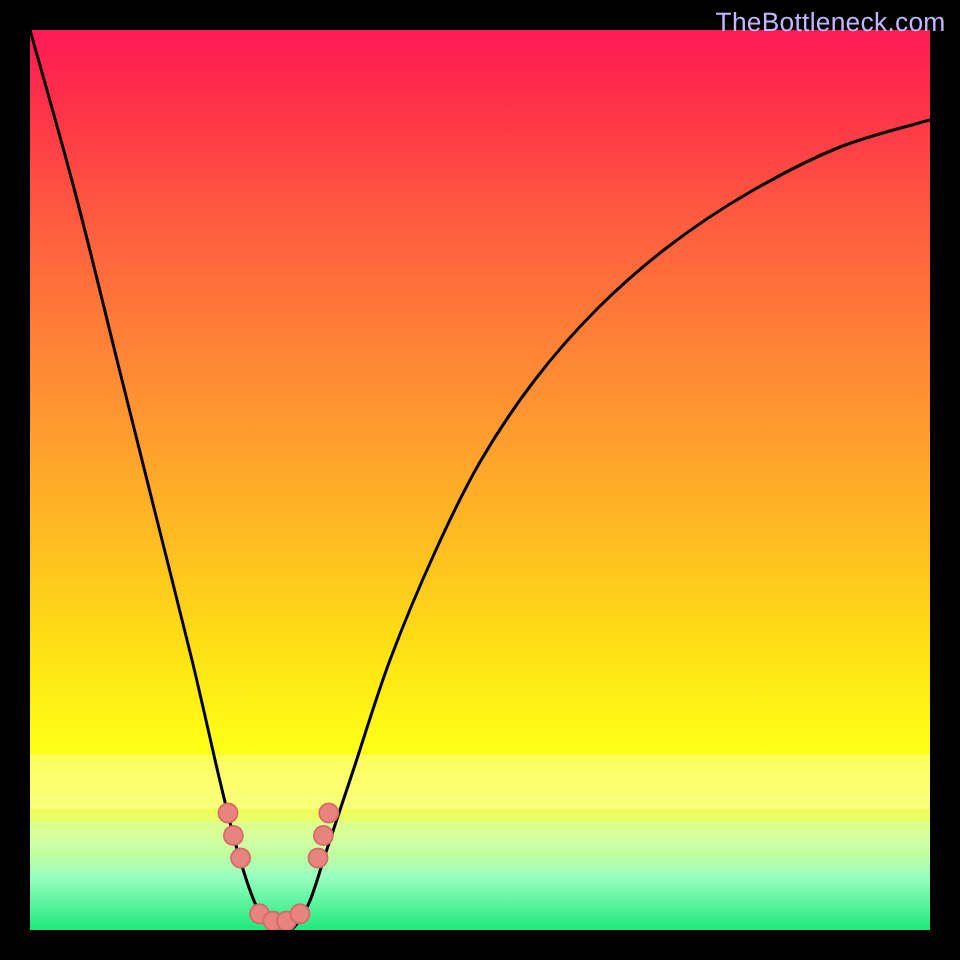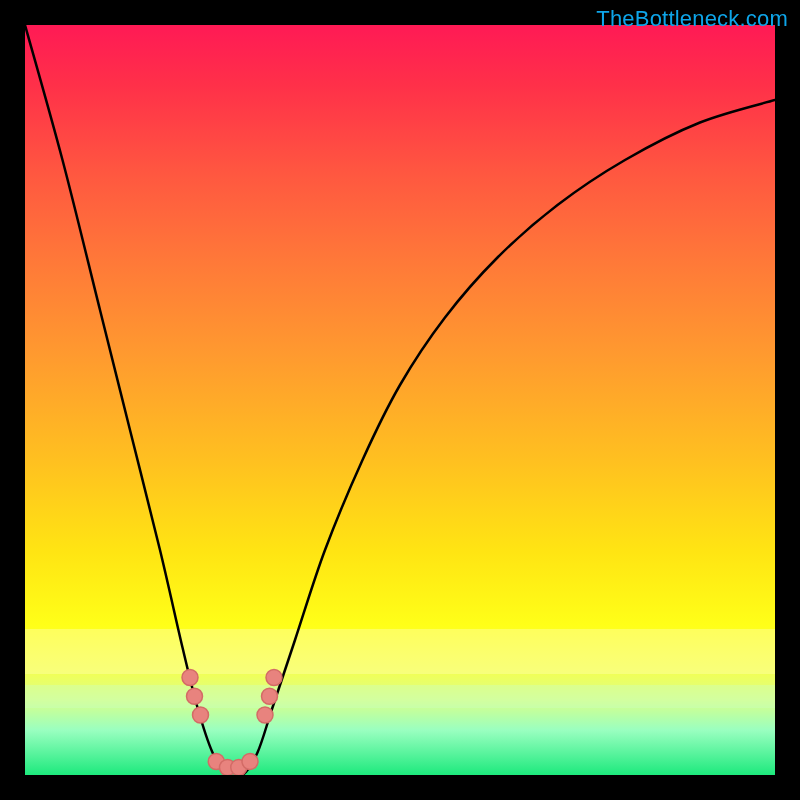--- a/index.html
+++ b/index.html
@@ -45,21 +45,21 @@
   }
   .stripe2 {
     top: 88%;
     height: 3%;
     background: rgba(200, 255, 200, 0.35);
   }
   .watermark {
     position: absolute;
     top: 6px;
     right: 12px;
-    color: #0ea5e9;
+    color: #c4b5fd;
     font-size: 22px;
     font-weight: 500;
     letter-spacing: 0.2px;
     user-select: none;
   }
   svg.curve {
     position: absolute;
     left: 0;
     top: 0;
     width: 750px;

